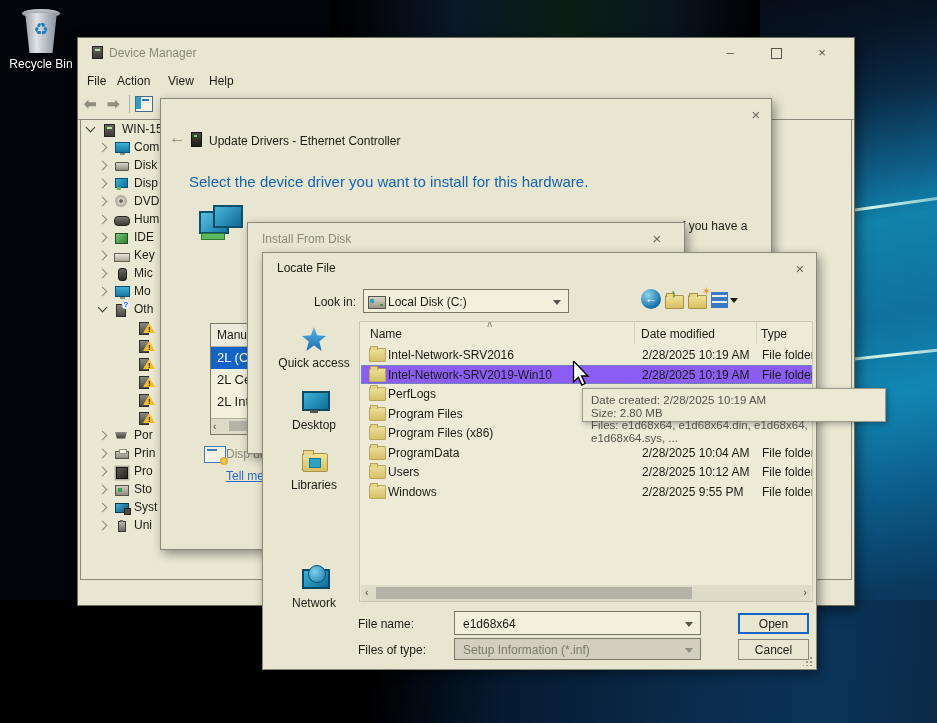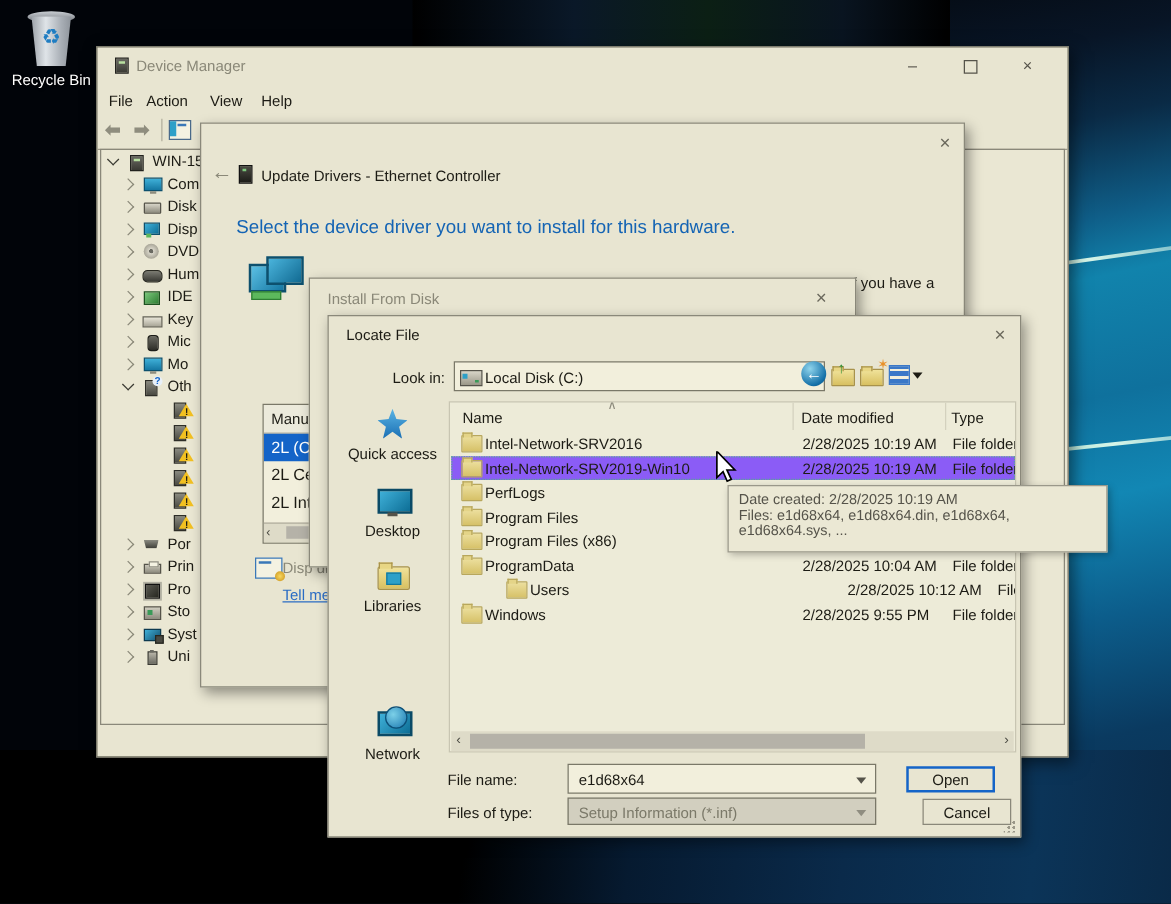--- a/index.html
+++ b/index.html
@@ -165,21 +165,21 @@
   .btn.default{border:2px solid #1464c8;line-height:18px;}
   .grip{position:absolute;right:3px;bottom:3px;width:10px;height:10px;background:
     radial-gradient(circle at 8px 2px,#9a9788 1px,transparent 1.3px),
     radial-gradient(circle at 8px 6px,#9a9788 1px,transparent 1.3px),
     radial-gradient(circle at 4px 6px,#9a9788 1px,transparent 1.3px),
     radial-gradient(circle at 8px 10px,#9a9788 1px,transparent 1.3px),
     radial-gradient(circle at 4px 10px,#9a9788 1px,transparent 1.3px),
     radial-gradient(circle at 0px 10px,#9a9788 1px,transparent 1.3px);}
 
   
-  .tooltip{position:absolute;left:582px;top:388px;width:304px;height:54px;background:#ebe8d4;
+  .tooltip{position:absolute;left:582px;top:388px;width:304px;height:34px;background:#ebe8d4;
     border:1px solid #9a988a;box-shadow:2px 2px 6px rgba(0,0,0,.3);padding:5px 8px;box-sizing:border-box;
     font-size:11.5px;color:#55534a;line-height:12.5px;z-index:60;}
 
   
   .cursor{position:absolute;left:572px;top:361px;z-index:99;}
 </style>
 </head>
 <body>
 
 <div id="stage">
@@ -416,21 +416,21 @@
   <div class="dlg" style="left:247px;top:222px;width:436px;height:230px;z-index:20;">
     <span class="abs ttl-inactive" style="left:14px;top:9px;font-size:12px;">Install From Disk</span>
     <span class="xbtn abs" style="left:400px;top:8px;width:18px;height:16px;">×</span>
   </div>
 
   <div class="dlg" style="left:262px;top:252px;width:553px;height:416px;z-index:30;">
     <span class="abs" style="left:14px;top:8px;font-size:12px;">Locate File</span>
     <span class="xbtn abs" style="left:528px;top:8px;width:18px;height:16px;">×</span>
 
     <span class="abs lf-label" style="left:51px;top:42px;">Look in:</span>
-    <div class="combo" style="left:100px;top:36px;width:297px;">
+    <div class="combo" style="left:100px;top:36px;width:206px;">
       <span class="hdd-icon"></span>
       <span class="tx">Local Disk (C:)</span>
       <span class="dd"></span>
     </div>
     <div class="lf-tool" style="left:378px;">
         <div class="back-circle">←</div>
       </div>
     <div class="lf-tool" style="left:401px;">
         <span class="mini-folder"></span>
         <span class="up-arrow">↑</span>
@@ -512,21 +512,21 @@
             <span class="fname">Program Files (x86)</span>
             <span class="fdate"></span>
             <span class="ftype"></span>
           </div>
           <div class="frow" style="top: 120.5px;">
             <span class="fo-icon"></span>
             <span class="fname">ProgramData</span>
             <span class="fdate">2/28/2025 10:04 AM</span>
             <span class="ftype">File folder</span>
           </div>
-          <div class="frow" style="top: 140px; margin-left: 36px;">
+          <div class="frow" style="top: 140px;">
             <span class="fo-icon"></span>
             <span class="fname">Users</span>
             <span class="fdate">2/28/2025 10:12 AM</span>
             <span class="ftype">File folder</span>
           </div>
           <div class="frow" style="top: 159.5px;">
             <span class="fo-icon"></span>
             <span class="fname">Windows</span>
             <span class="fdate">2/28/2025 9:55 PM</span>
             <span class="ftype">File folder</span>
@@ -538,33 +538,34 @@
       <span class="ar" style="left:4px;">‹</span>
       <span class="th"></span>
       <span class="ar" style="right:4px;">›</span>
     </div>
 
     <span class="abs lf-label" style="left:95px;top:364px;">File name:</span>
     <div class="combo" style="left:191px;top:358px;width:247px;">
       <span class="tx noicon">e1d68x64</span>
       <span class="dd"></span>
     </div>
-    <div class="btn default" style="left:462px;top:360px;">Open</div>
+    <div class="btn default" style="left:475px;top:360px;">Open</div>
 
     <span class="abs lf-label" style="left:95px;top:390px;">Files of type:</span>
     <div class="combo disabled" style="left:191px;top:385px;width:247px;height:22px;">
       <span class="tx noicon" style="top:4px;">Setup Information (*.inf)</span>
       <span class="dd" style="top:9px;"></span>
     </div>
     <div class="btn" style="left:475px;top:386px;">Cancel</div>
     <div class="grip"></div>
   </div>
 
   <div class="tooltip">
     <div>Date created: 2/28/2025 10:19 AM</div>
+    <div>Size: 2.80 MB</div>
     <div>Files: e1d68x64, e1d68x64.din, e1d68x64, e1d68x64.sys, ...</div>
   </div>
 
   <div class="cursor">
     <svg width="18" height="27" viewBox="0 0 12 18">
       <path d="M1 0 L1 14 L4.3 10.9 L6.5 16 L8.7 15 L6.4 10 L10.6 10 Z" fill="#fff" stroke="#000" stroke-width="0.9"></path>
     </svg>
   </div>
 
 </div>

